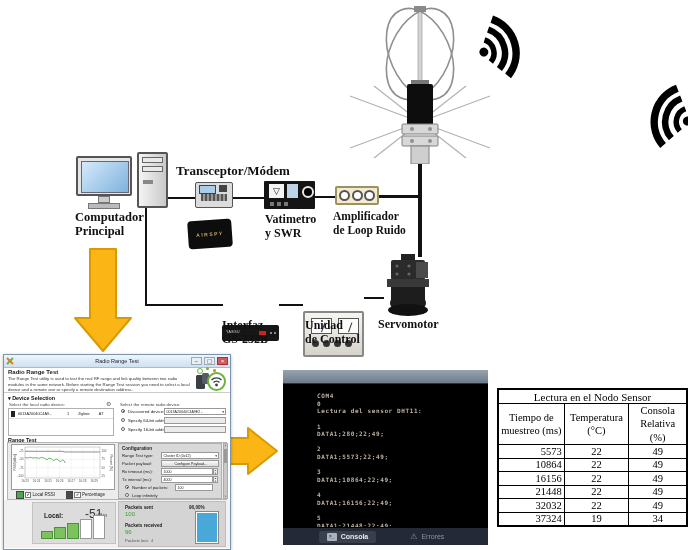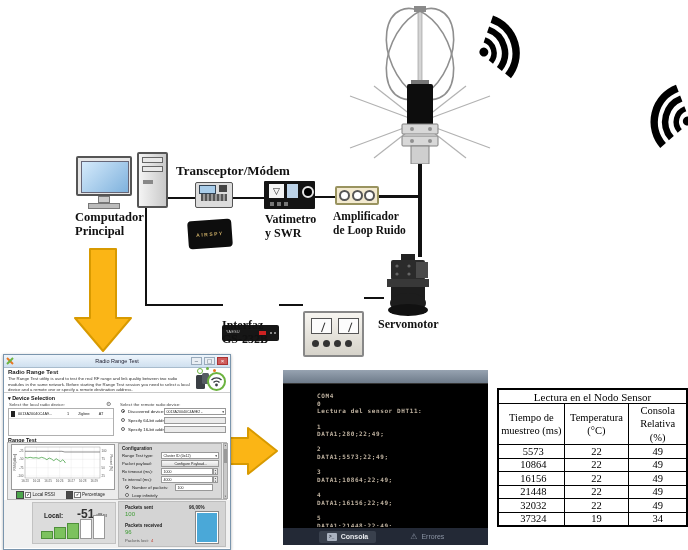--- a/index.html
+++ b/index.html
@@ -67,21 +67,21 @@
   .term-ic{display:inline-block;width:10px;height:8px;background:#aab2c0;color:#1e2430;font-size:4.5px;line-height:8px;text-align:center;border-radius:1px;font-weight:bold;}
   .warn-ic{font-size:8px;color:#8a93a3;line-height:8px;}
   
   #sensortable{position:absolute;left:497px;top:388px;width:191px;border-collapse:collapse;background:#fff;
                font-family:"Liberation Serif",serif;font-size:10.5px;color:#000;}
   #sensortable td,#sensortable th{border:1px solid #000;padding:0 2px;}
   #sensortable{border:2px solid #000;}
   #sensortable .title{text-align:center;height:13px;font-size:11px;}
   #sensortable th{font-weight:normal;text-align:center;height:40px;line-height:1.25;font-size:10.5px;}
   #sensortable td{height:12.5px;}
-  #sensortable td.c1{text-align:center;padding-left:6px;}
+  #sensortable td.c1{text-align:right;padding-left:6px;}
   #sensortable td.cc{text-align:center;}
 </style>
 </head>
 <body>
 
 <div id="stage">
 
   <div class="wire" style="left:168px;top:197px;width:27px;height:2px;"></div>
   <div class="wire" style="left:233px;top:197px;width:31px;height:2px;"></div>
   <div class="wire" style="left:315px;top:196px;width:20px;height:2px;"></div>
@@ -192,20 +192,24 @@
     <div class="meter" style="left:6px;">
         <div class="needle"></div>
       </div>
     <div class="meter" style="left:33px;">
         <div class="needle"></div>
       </div>
     <div class="knob" style="left:7px;"></div>
     <div class="knob" style="left:18px;"></div>
     <div class="knob" style="left:29px;"></div>
     <div class="knob" style="left:40px;"></div>
+  </div>
+  <div class="dlabel" style="left:305px;top:318px;">
+    <div>Unidad</div>
+      <div>de Control</div>
   </div>
 
   <svg class="abs" style="left:383px;top:254px;" width="50" height="64" viewBox="0 0 50 64">
     <rect x="18" y="0" width="14" height="8" fill="#222"></rect>
     <rect x="8" y="6" width="34" height="20" rx="2" fill="#2b2b2b"></rect>
     <rect x="33" y="8" width="12" height="16" fill="#4a4a4a"></rect>
     <rect x="4" y="25" width="42" height="8" fill="#383838"></rect>
     <rect x="8" y="33" width="34" height="16" fill="#1d1d1d"></rect>
     <ellipse cx="25" cy="49" rx="18" ry="10" fill="#1d1d1d"></ellipse>
     <ellipse cx="25" cy="56" rx="20" ry="6" fill="#111"></ellipse>
@@ -355,21 +359,21 @@
     </div>
     <div class="abs" style="left:219px;top:88px;width:5px;height:56px;background:#c9c9c9;border:1px solid #aaa;box-sizing:border-box;font-size:2.6px;color:#555;text-align:center;line-height:3px;">
       <span>▴</span><span style="display:block;height:46px;">
           <span style="display:block;margin:2px auto;width:3px;height:14px;background:#9a9a9a;"></span>
         </span><span>▾</span>
     </div>
 
     <div class="abs" style="left:0;top:145px;width:226px;height:48px;background:#f1f1f1;"></div>
     <div class="abs" style="left:28px;top:147px;width:84px;height:42px;background:#dcdcdc;border:1px solid #c2c2c2;box-sizing:border-box;">
       <span class="abs" style="left:11px;top:9px;font-weight:bold;font-size:6.5px;">Local:</span>
-      <span class="abs" style="left:44px;top:4px;font-size:12px;font-weight:700;color:#333;">-51</span>
+      <span class="abs" style="left:52px;top:4px;font-size:12px;font-weight:400;color:#333;">-51</span>
       <span class="abs" style="left:63px;top:9px;font-size:5.5px;color:#555;">dBm</span>
       <span class="abs" style="left:8px;bottom:4px;width:10px;height:6px;background:#7cc25e;border:1px solid #4e8f3a;"></span>
       <span class="abs" style="left:21px;bottom:4px;width:10px;height:10px;background:#7cc25e;border:1px solid #4e8f3a;"></span>
       <span class="abs" style="left:34px;bottom:4px;width:10px;height:14px;background:#7cc25e;border:1px solid #4e8f3a;"></span>
       <span class="abs" style="left:47px;bottom:4px;width:10px;height:18px;background:#fff;border:1px solid #999;"></span>
       <span class="abs" style="left:60px;bottom:4px;width:10px;height:22px;background:#fff;border:1px solid #999;"></span>
     </div>
     <div class="abs" style="left:114px;top:146px;width:108px;height:46px;background:#d4d4d4;border:1px solid #bdbdbd;box-sizing:border-box;">
       <span class="abs" style="left:6px;top:3px;font-weight:bold;font-size:4.6px;">Packets sent</span>
       <span class="abs greentx" style="left:6px;top:9px;font-size:6px;">100</span>

